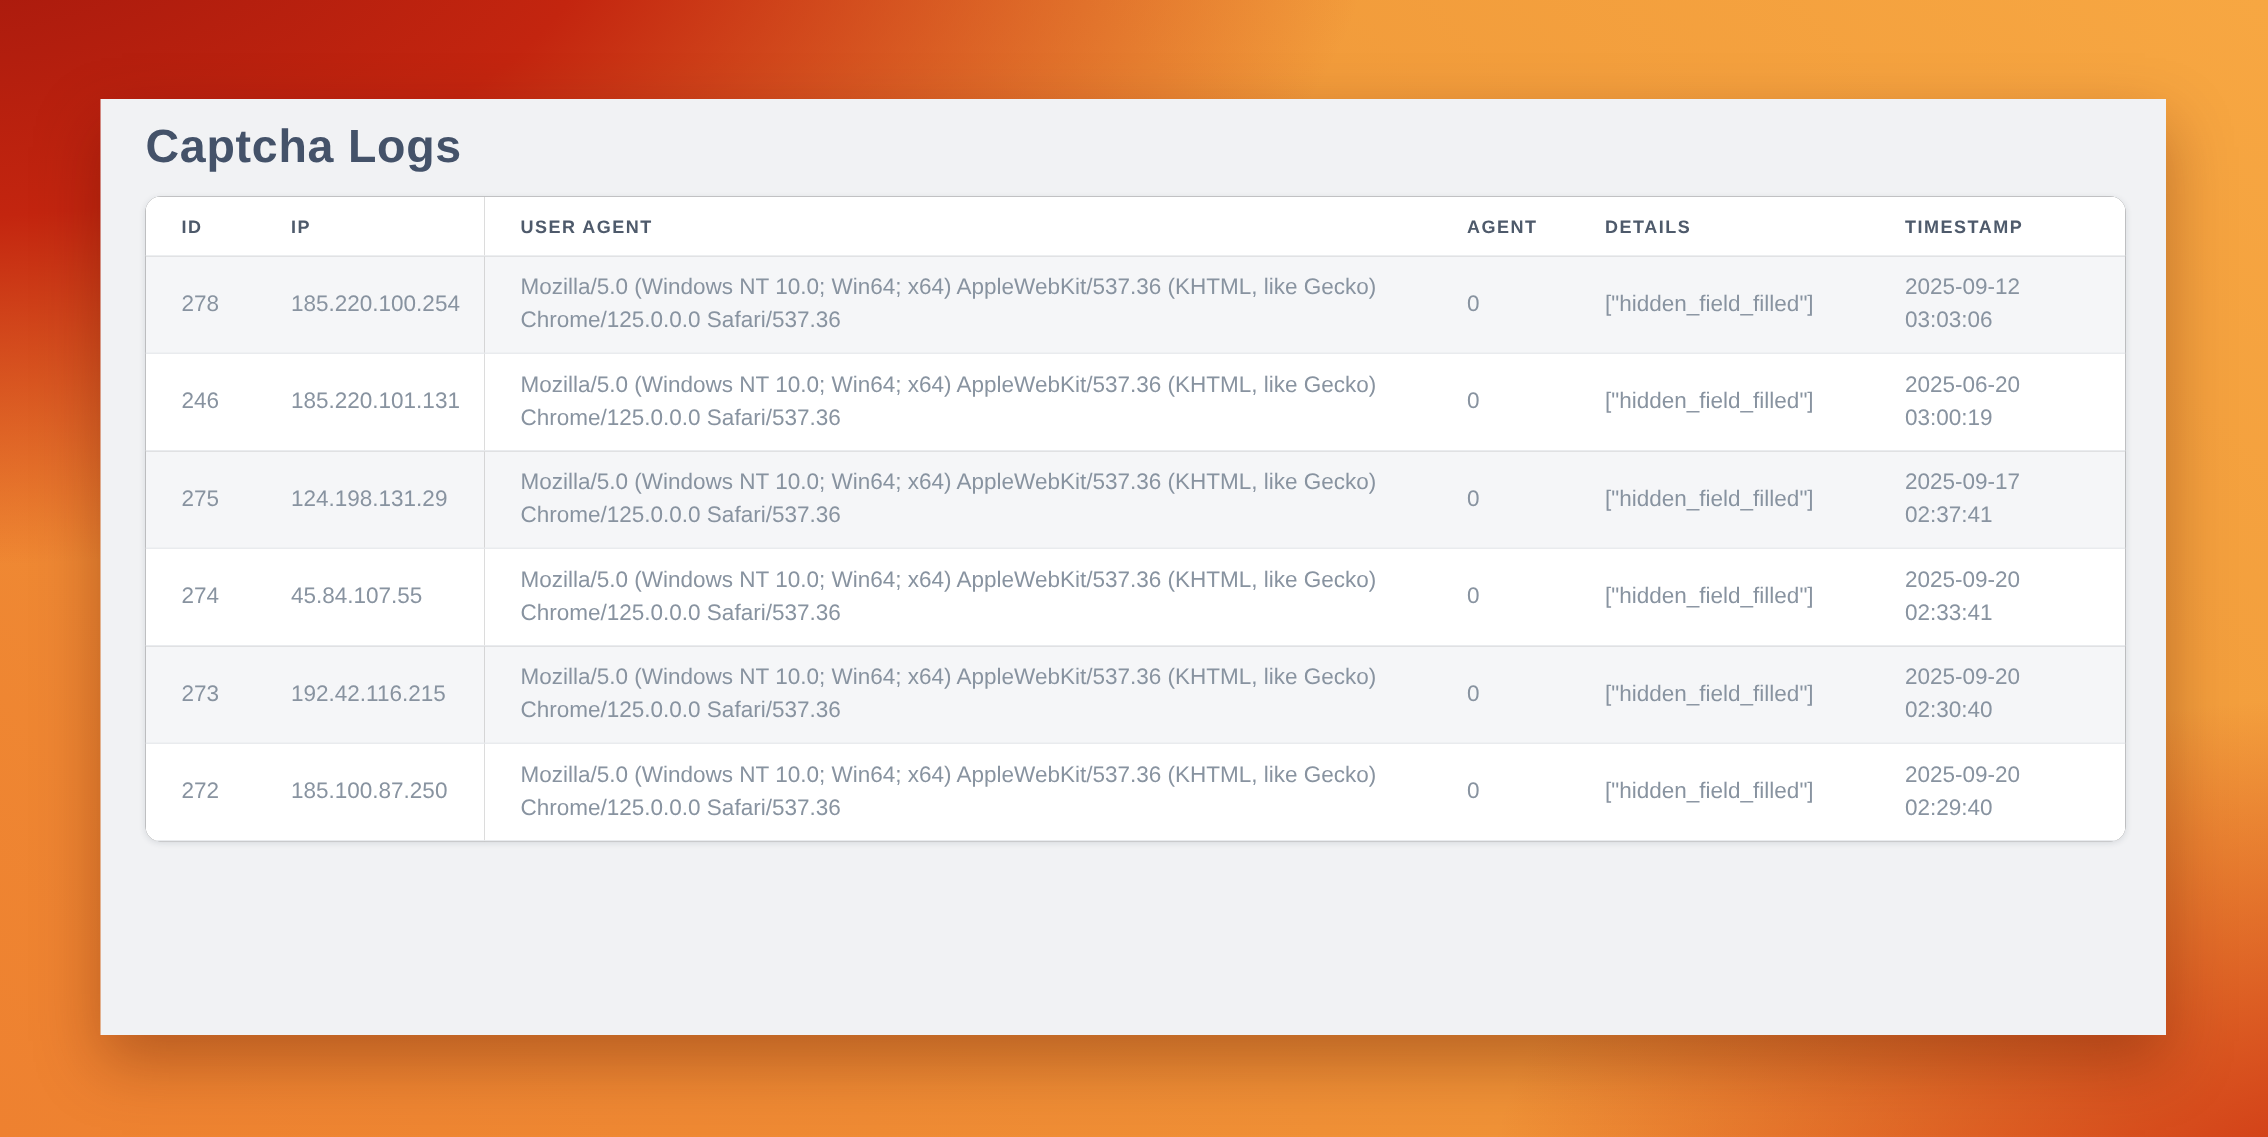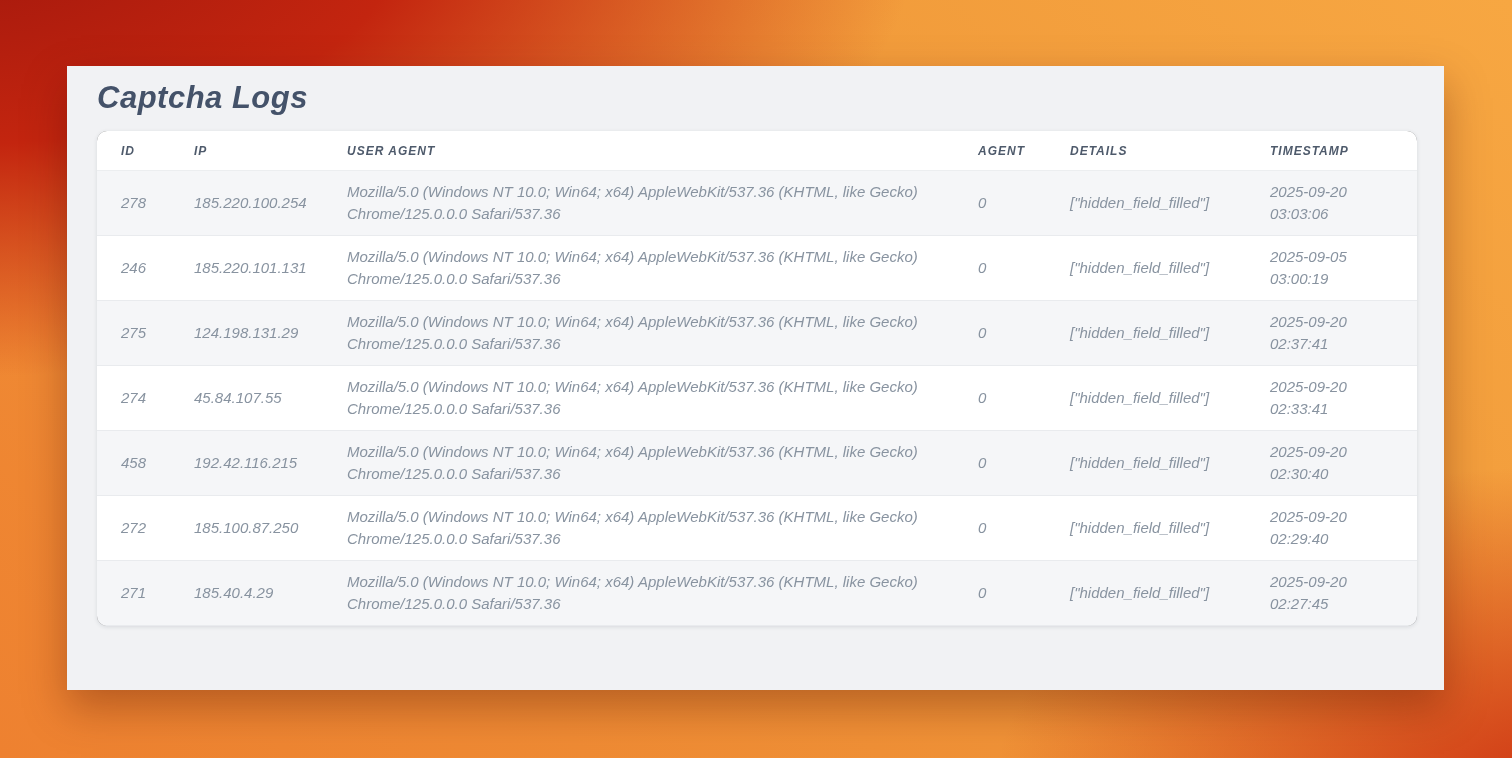--- a/index.html
+++ b/index.html
@@ -11,21 +11,20 @@
     background-image:
       radial-gradient(ellipse 95% 85% at -4% -8%, #a2170d 0%, #c3250f 32%, rgba(200,45,16,0) 68%),
       radial-gradient(ellipse 62% 72% at 104% 106%, #cd3112 0%, rgba(205,49,18,0) 62%),
       linear-gradient(225deg, #f7a742 0%, #f19a3a 35%, #ee8130 100%);
   }
   .card {
     position: absolute; left: 67px; top: 66px; width: 1377px; height: 624px;
     background: #f1f2f4;
     box-shadow: 0 18px 40px rgba(80, 15, 0, 0.35);
     overflow: hidden;
-    font-style: italic;
   }
   .page-title {
     margin: 0; padding: 14px 30px 15px;
     font-size: 31px; font-weight: 600; letter-spacing: 0.5px;
     color: #445269;
   }
   .table-wrap {
     margin: 0 27px 0 30px;
     background: #737373;
     border-radius: 10px;
@@ -84,66 +83,58 @@
           <th>TIMESTAMP</th>
         </tr>
       </thead>
       <tbody>
           <tr>
     <td>278</td>
     <td>185.220.100.254</td>
     <td>Mozilla/5.0 (Windows NT 10.0; Win64; x64) AppleWebKit/537.36 (KHTML, like Gecko) Chrome/125.0.0.0 Safari/537.36</td>
     <td>0</td>
     <td>["hidden_field_filled"]</td>
-    <td>2025-09-20 03:03:06</td>
+    <td>2025-09-12 03:03:06</td>
   </tr>
           <tr>
     <td>246</td>
     <td>185.220.101.131</td>
     <td>Mozilla/5.0 (Windows NT 10.0; Win64; x64) AppleWebKit/537.36 (KHTML, like Gecko) Chrome/125.0.0.0 Safari/537.36</td>
     <td>0</td>
     <td>["hidden_field_filled"]</td>
-    <td>2025-09-05 03:00:19</td>
+    <td>2025-06-20 03:00:19</td>
   </tr>
           <tr>
     <td>275</td>
     <td>124.198.131.29</td>
     <td>Mozilla/5.0 (Windows NT 10.0; Win64; x64) AppleWebKit/537.36 (KHTML, like Gecko) Chrome/125.0.0.0 Safari/537.36</td>
     <td>0</td>
     <td>["hidden_field_filled"]</td>
-    <td>2025-09-20 02:37:41</td>
+    <td>2025-09-17 02:37:41</td>
   </tr>
           <tr>
     <td>274</td>
     <td>45.84.107.55</td>
     <td>Mozilla/5.0 (Windows NT 10.0; Win64; x64) AppleWebKit/537.36 (KHTML, like Gecko) Chrome/125.0.0.0 Safari/537.36</td>
     <td>0</td>
     <td>["hidden_field_filled"]</td>
     <td>2025-09-20 02:33:41</td>
   </tr>
           <tr>
-    <td>458</td>
+    <td>273</td>
     <td>192.42.116.215</td>
     <td>Mozilla/5.0 (Windows NT 10.0; Win64; x64) AppleWebKit/537.36 (KHTML, like Gecko) Chrome/125.0.0.0 Safari/537.36</td>
     <td>0</td>
     <td>["hidden_field_filled"]</td>
     <td>2025-09-20 02:30:40</td>
   </tr>
           <tr>
     <td>272</td>
     <td>185.100.87.250</td>
     <td>Mozilla/5.0 (Windows NT 10.0; Win64; x64) AppleWebKit/537.36 (KHTML, like Gecko) Chrome/125.0.0.0 Safari/537.36</td>
     <td>0</td>
     <td>["hidden_field_filled"]</td>
     <td>2025-09-20 02:29:40</td>
   </tr>
-          <tr>
-    <td>271</td>
-    <td>185.40.4.29</td>
-    <td>Mozilla/5.0 (Windows NT 10.0; Win64; x64) AppleWebKit/537.36 (KHTML, like Gecko) Chrome/125.0.0.0 Safari/537.36</td>
-    <td>0</td>
-    <td>["hidden_field_filled"]</td>
-    <td>2025-09-20 02:27:45</td>
-  </tr>
         </tbody>
     </table>
   </div>
 </div>
 
 </body></html>

